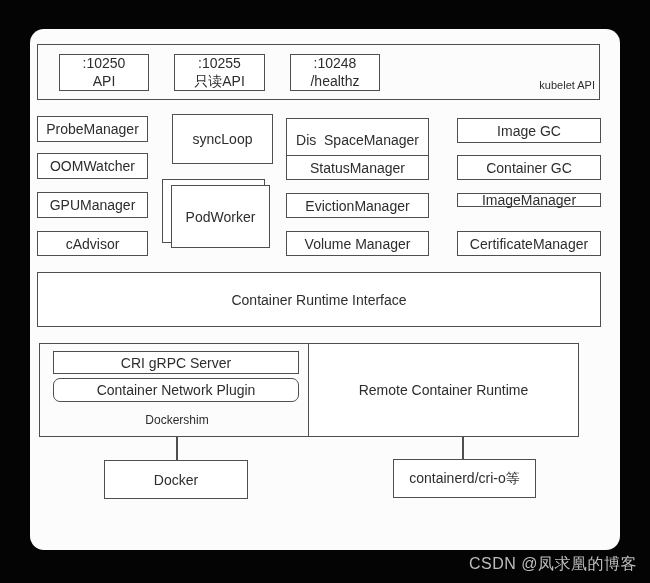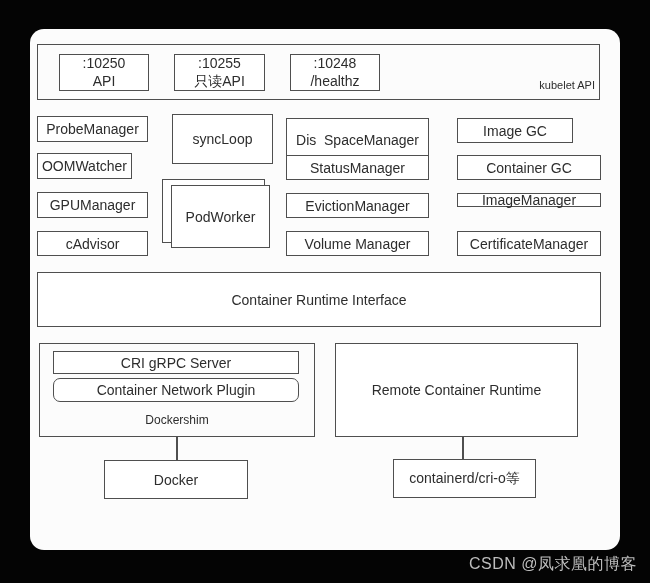--- a/index.html
+++ b/index.html
@@ -86,21 +86,21 @@
     </div>
     <div class="box port-box" style="left:260px; top:25px; width:90px; height:37px;">
       <span>:10248</span>
       <span>/healthz</span>
     </div>
     <div class="corner-label" style="right:25px; top:50px;">kubelet API</div>
 
     <div class="box" style="left:7px; top:87px; width:111px; height:26px;">
       <span>ProbeManager</span>
     </div>
-    <div class="box" style="left:7px; top:124px; width:95px; height:26px;">
+    <div class="box" style="left:7px; top:124px; width:111px; height:26px;">
       <span>OOMWatcher</span>
     </div>
     <div class="box" style="left:7px; top:163px; width:111px; height:26px;">
       <span>GPUManager</span>
     </div>
     <div class="box" style="left:7px; top:202px; width:111px; height:25px;">
       <span>cAdvisor</span>
     </div>
 
     <div class="box" style="left:142px; top:85px; width:101px; height:50px;">
@@ -118,21 +118,21 @@
     <div class="box" style="left:256px; top:126px; width:143px; height:25px;">
       <span>StatusManager</span>
     </div>
     <div class="box" style="left:256px; top:164px; width:143px; height:25px;">
       <span>EvictionManager</span>
     </div>
     <div class="box" style="left:256px; top:202px; width:143px; height:25px;">
       <span>Volume Manager</span>
     </div>
 
-    <div class="box" style="left:427px; top:89px; width:116px; height:25px;">
+    <div class="box" style="left:427px; top:89px; width:144px; height:25px;">
       <span>Image GC</span>
     </div>
     <div class="box" style="left:427px; top:126px; width:144px; height:25px;">
       <span>Container GC</span>
     </div>
     <div class="box" style="left:427px; top:164px; width:144px; height:14px;">
       <span>ImageManager</span>
     </div>
     <div class="box" style="left:427px; top:202px; width:144px; height:25px;">
       <span>CertificateManager</span>
@@ -146,21 +146,21 @@
     <div class="box" style="left:23px; top:322px; width:246px; height:23px;">
       <span>CRI gRPC Server</span>
     </div>
     <div class="box" style="left:23px; top:349px; width:246px; height:24px;border-radius:7px;">
       <span>Container Network Plugin</span>
     </div>
     <div class="inner-label" style="left:9px; width:276px; right:auto; top:384px;">
       <span>Dockershim</span>
     </div>
 
-    <div class="box" style="left:305px; top:314px; width:243px; height:94px;">
+    <div class="box" style="left:278px; top:314px; width:271px; height:94px;">
       <span>Remote Container Runtime</span>
     </div>
 
     <div class="connector" style="left:146px; top:408px; height:23px;"></div>
     <div class="connector" style="left:432px; top:408px; height:22px;"></div>
 
     <div class="box" style="left:74px; top:431px; width:144px; height:39px;">
       <span>Docker</span>
     </div>
     <div class="box" style="left:363px; top:430px; width:143px; height:39px;">

